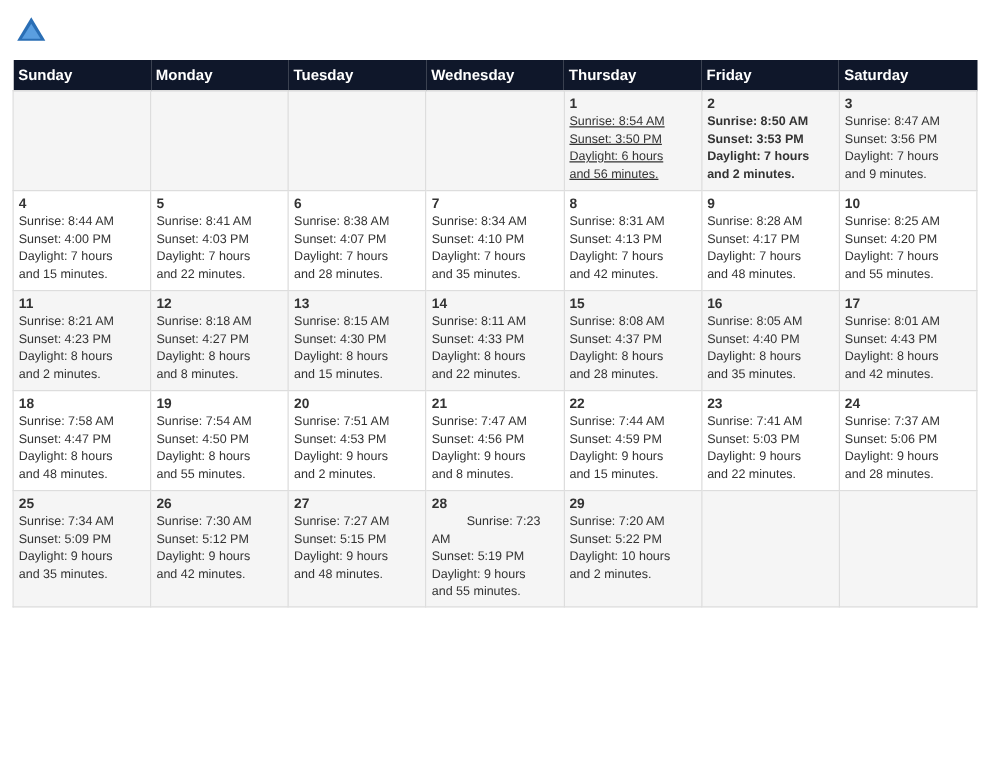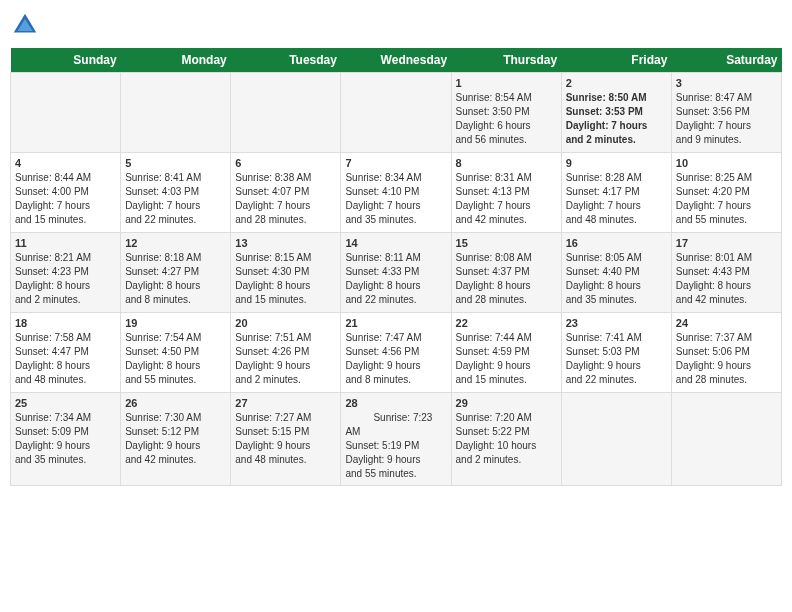--- a/index.html
+++ b/index.html
@@ -51,25 +51,25 @@
     .subtitle {
       font-size: 14px;
       color: #555;
     }
     table {
       width: 100%;
       border-collapse: collapse;
       table-layout: fixed;
     }
     th {
-      background-color: #15803d;
+      background-color: #0f172a;
       color: #fff;
       font-size: 12px;
       padding: 5px 4px;
-      text-align: right;
+      text-align: left;
       font-weight: bold;
     }
     td {
       vertical-align: top;
       padding: 4px 4px;
       font-size: 10px;
       color: #333;
       border: 1px solid #ddd;
       height: 80px;
     }
@@ -125,21 +125,21 @@
         <th>Friday</th>
         <th>Saturday</th>
       </tr>
   </thead>
   <tbody id="calendar-body">
   <tr>
         <td class="empty"></td>
         <td class="empty"></td>
         <td class="empty"></td>
         <td class="empty"></td>
-        <td><span class="day-number">1</span><span class="day-info" style="white-space: pre-line;">Sunrise: 8:54 AM
+        <td><span class="day-number">1</span><span class="day-info" style="white-space: pre-line; text-decoration: underline;">Sunrise: 8:54 AM
 Sunset: 3:50 PM
 Daylight: 6 hours
 and 56 minutes.</span></td>
         <td><span class="day-number">2</span><span class="day-info" style="white-space: pre-line; font-weight: bold;">Sunrise: 8:50 AM
 Sunset: 3:53 PM
 Daylight: 7 hours
 and 2 minutes.</span></td>
         <td><span class="day-number">3</span><span class="day-info" style="white-space: pre-line;">Sunrise: 8:47 AM
 Sunset: 3:56 PM
 Daylight: 7 hours
@@ -208,21 +208,21 @@
       <tr>
         <td><span class="day-number">18</span><span class="day-info" style="white-space: pre-line;">Sunrise: 7:58 AM
 Sunset: 4:47 PM
 Daylight: 8 hours
 and 48 minutes.</span></td>
         <td><span class="day-number">19</span><span class="day-info" style="white-space: pre-line;">Sunrise: 7:54 AM
 Sunset: 4:50 PM
 Daylight: 8 hours
 and 55 minutes.</span></td>
         <td><span class="day-number">20</span><span class="day-info" style="white-space: pre-line;">Sunrise: 7:51 AM
-Sunset: 4:26 PM
+Sunset: 4:53 PM
 Daylight: 9 hours
 and 2 minutes.</span></td>
         <td><span class="day-number">21</span><span class="day-info" style="white-space: pre-line;">Sunrise: 7:47 AM
 Sunset: 4:56 PM
 Daylight: 9 hours
 and 8 minutes.</span></td>
         <td><span class="day-number">22</span><span class="day-info" style="white-space: pre-line;">Sunrise: 7:44 AM
 Sunset: 4:59 PM
 Daylight: 9 hours
 and 15 minutes.</span></td>

